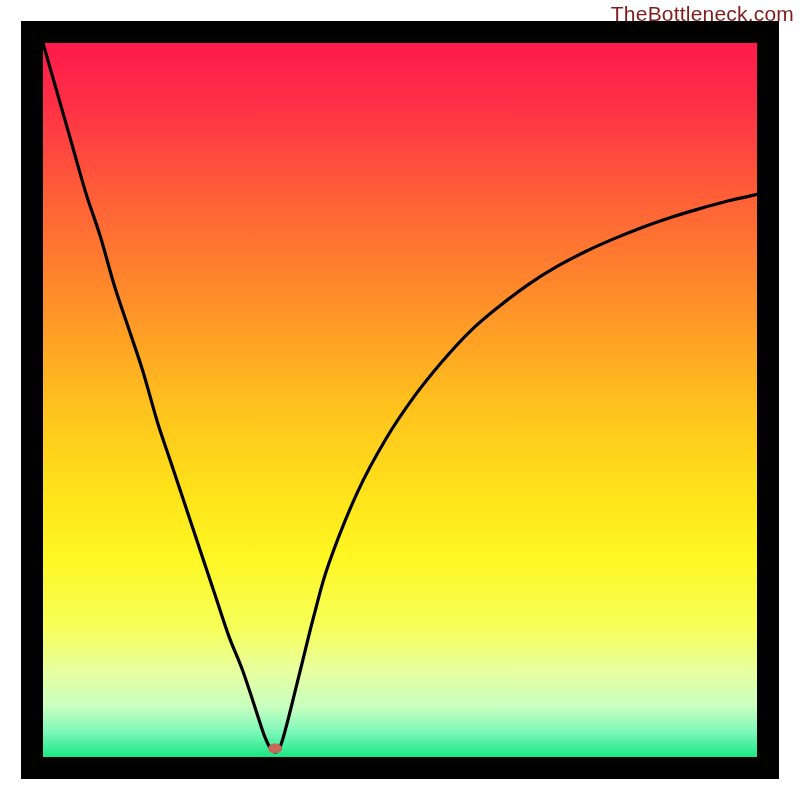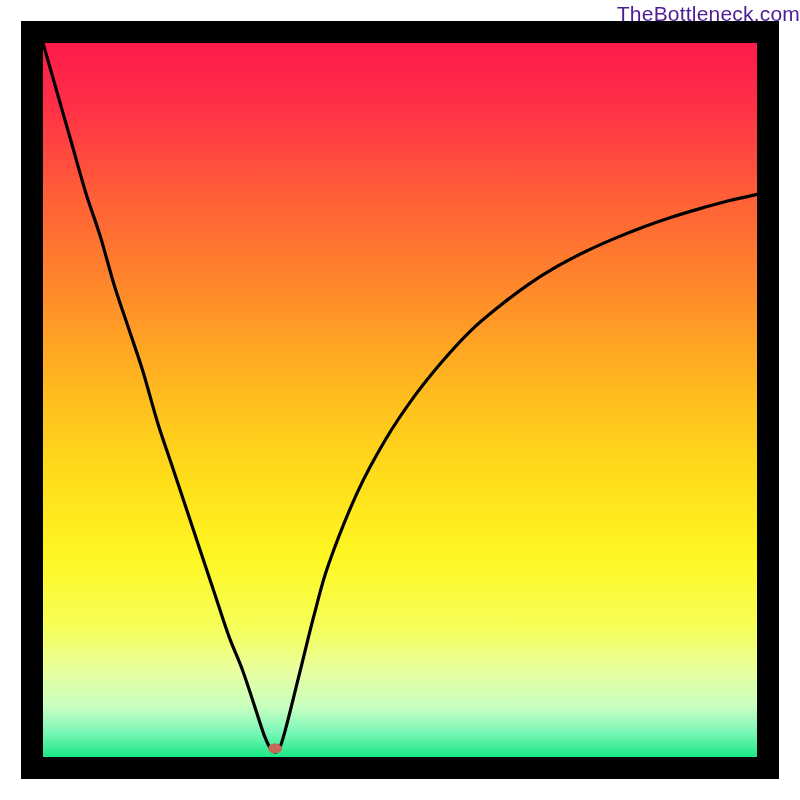--- a/index.html
+++ b/index.html
@@ -7,22 +7,22 @@
     padding: 0;
     width: 800px;
     height: 800px;
     background: #ffffff;
     overflow: hidden;
     font-family: Arial, Helvetica, sans-serif;
   }
   .watermark {
     position: absolute;
     top: 2px;
-    right: 0;
-    color: #4c1d95;
+    right: 6px;
+    color: #7f1d1d;
     font-size: 21px;
     font-weight: 500;
     letter-spacing: 0.2px;
     z-index: 5;
   }
   .outer {
     position: absolute;
     top: 21px;
     left: 21px;
     width: 758px;

